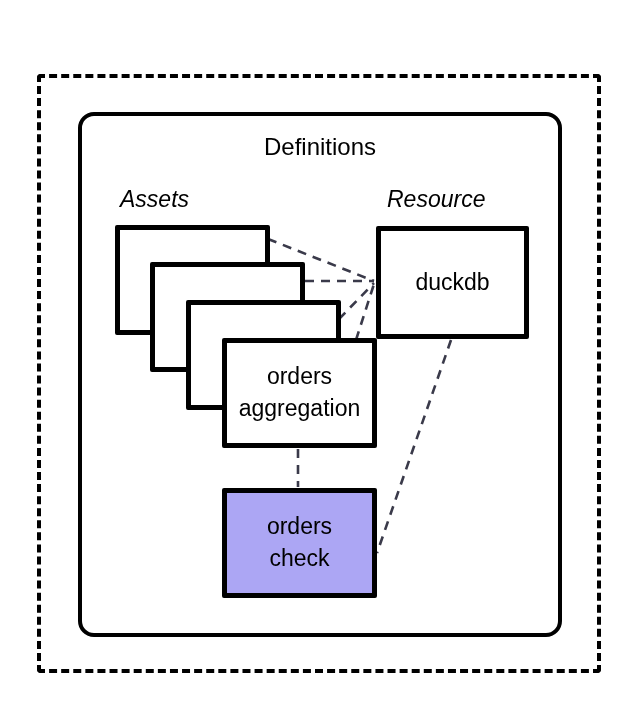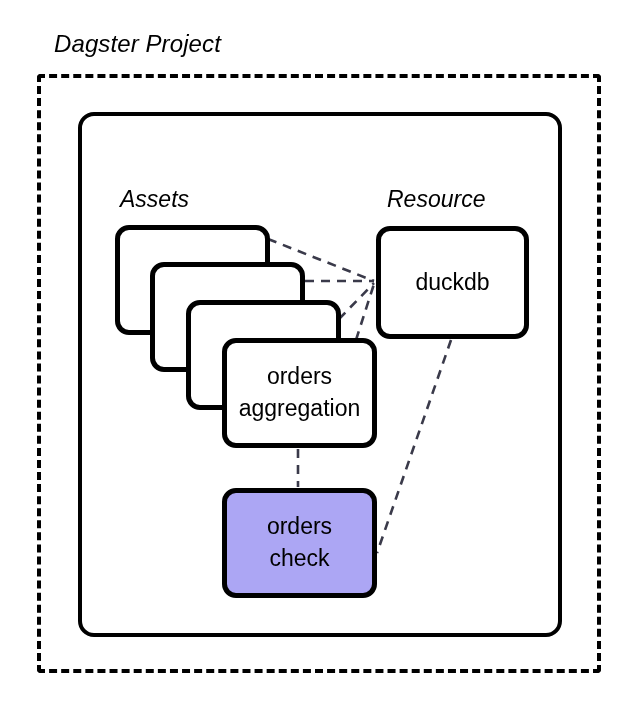--- a/index.html
+++ b/index.html
@@ -91,21 +91,21 @@
     width: 80px;
     text-align: right;
     font-size: 23px;
     line-height: 1.25;
   }
   
   .node {
     position: absolute;
     box-sizing: border-box;
     border: 5px solid #000000;
-    border-radius: 14px;
+    border-radius: 2px;
     background: #ffffff;
     display: flex;
     flex-direction: column;
     align-items: center;
     justify-content: center;
   }
   .node-text {
     font-size: 23px;
     text-align: center;
     line-height: 1.38;
@@ -124,26 +124,26 @@
     left: 222px; top: 488px; width: 155px; height: 110px;
     background: #ACA6F4;
     z-index: 7;
   }
 </style>
 </head>
 <body>
 
 <div id="canvas">
 
-  <div class="lbl lbl-italic" id="project-title">Dagster Project</div>
 
   <div id="project-box"></div>
 
   <div id="definitions-box"></div>
 
+  <div class="lbl" id="definitions-title">Definitions</div>
 
   <div class="lbl lbl-italic" id="assets-label">Assets</div>
 
   <div class="lbl lbl-italic" id="resource-label">Resource</div>
 
 
   <svg class="svg-layer" viewBox="0 0 638 713" xmlns="http://www.w3.org/2000/svg">
     <g stroke="#3A3A4A" stroke-width="2.6" fill="none" stroke-dasharray="9,7" stroke-linecap="butt">
 
       <line x1="268" y1="239" x2="374" y2="281"></line>

